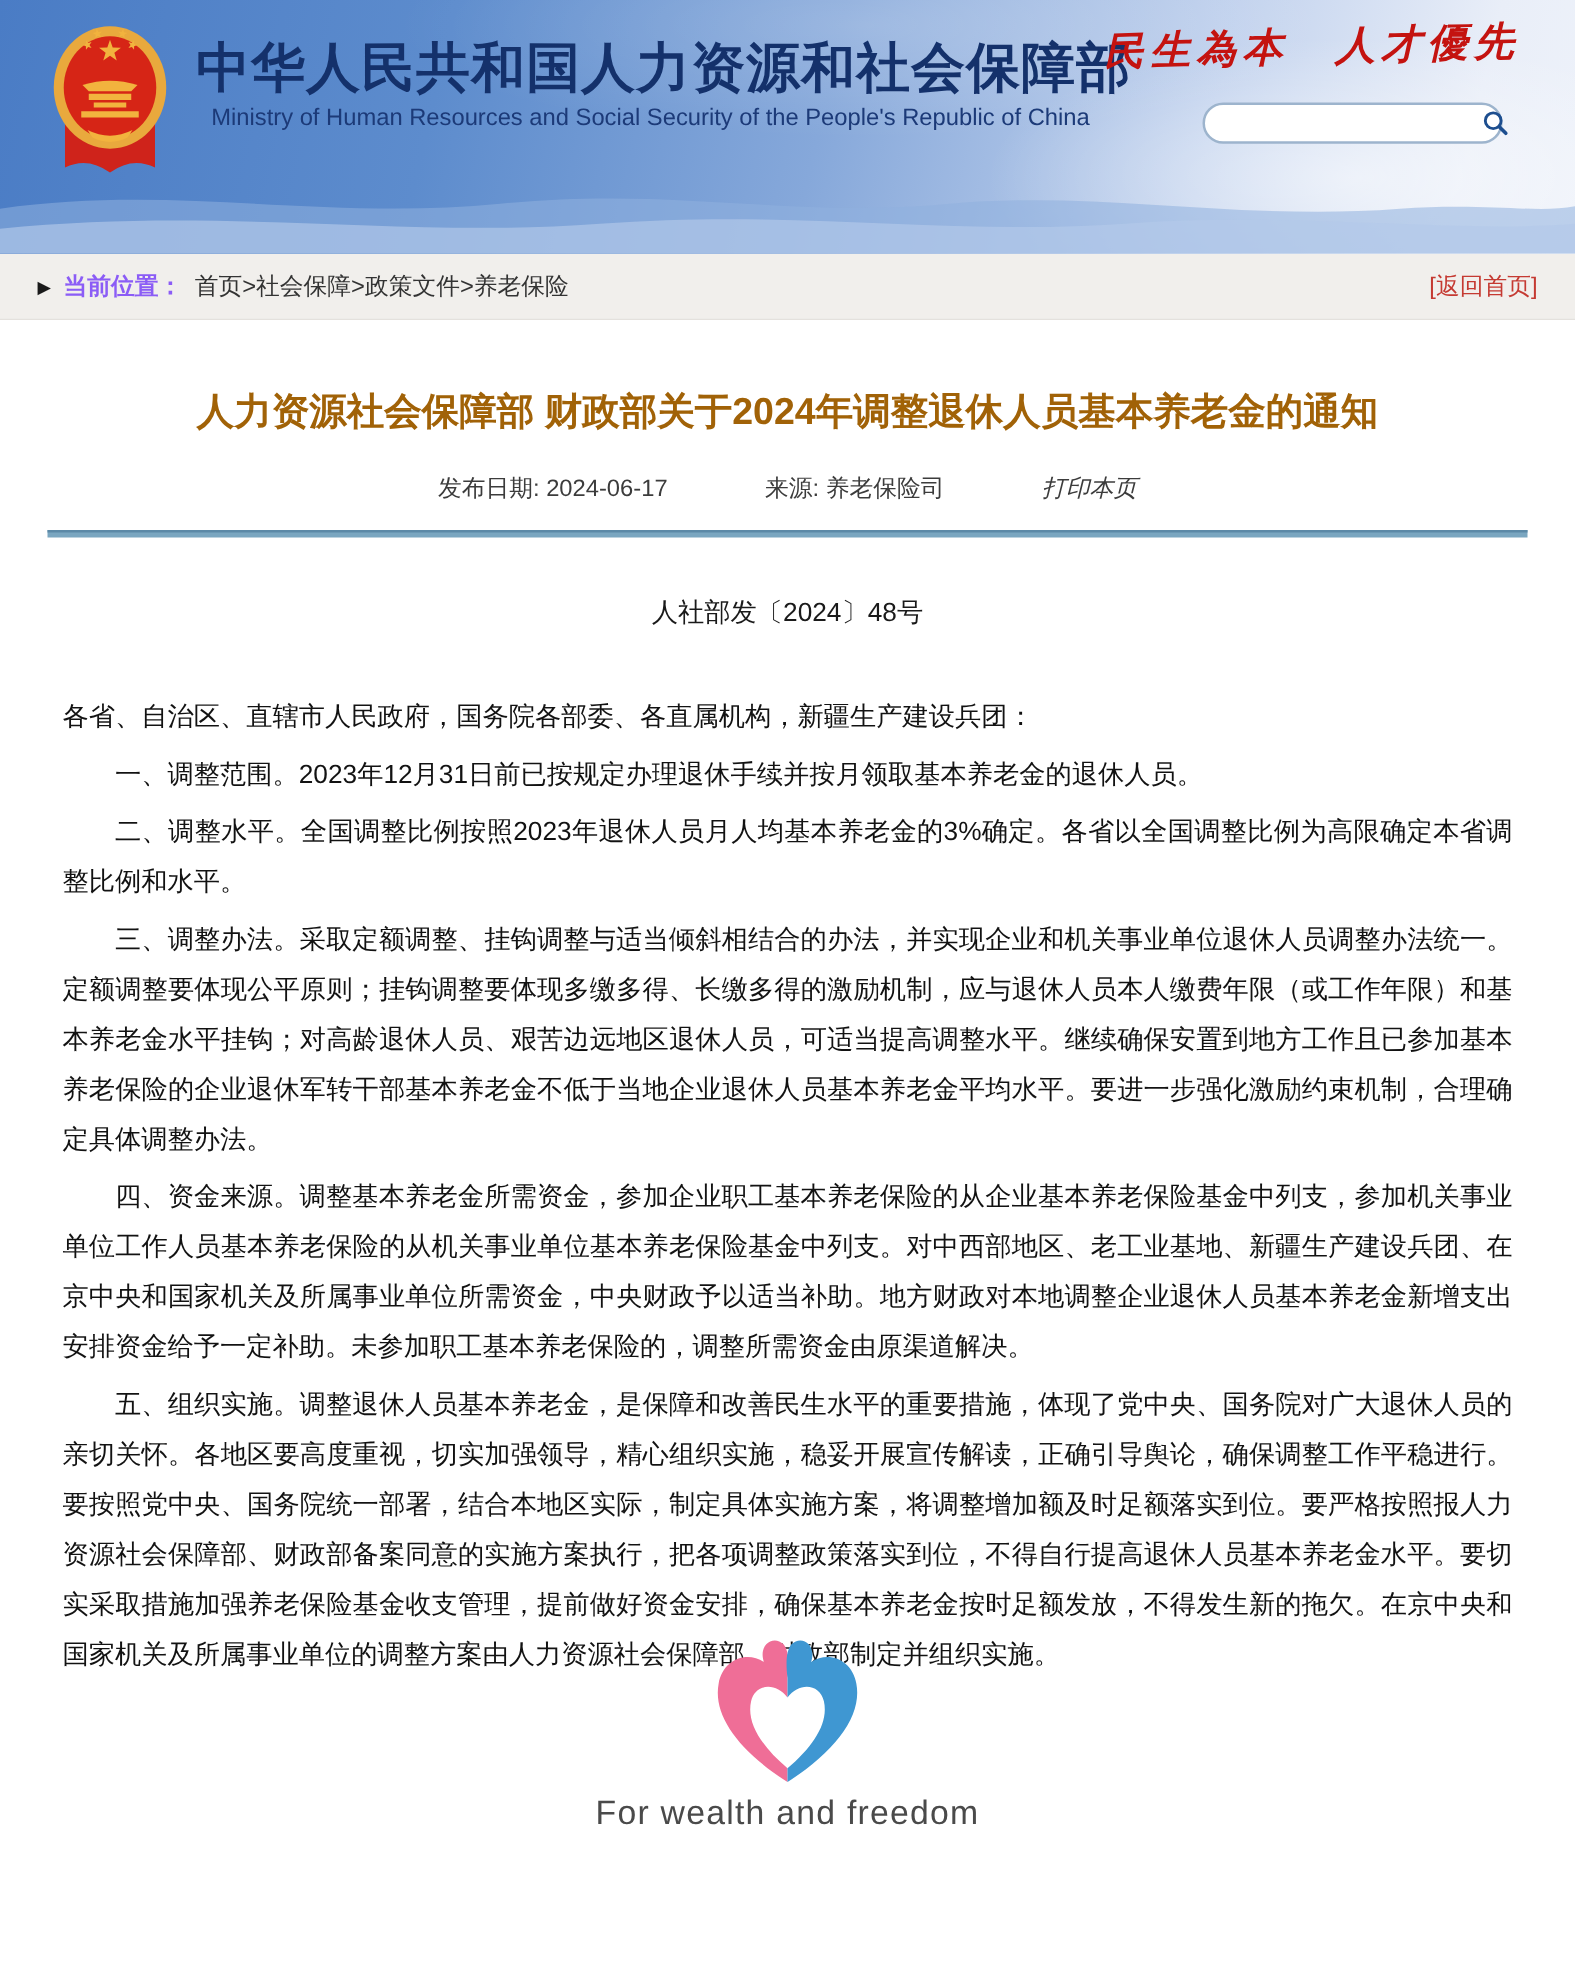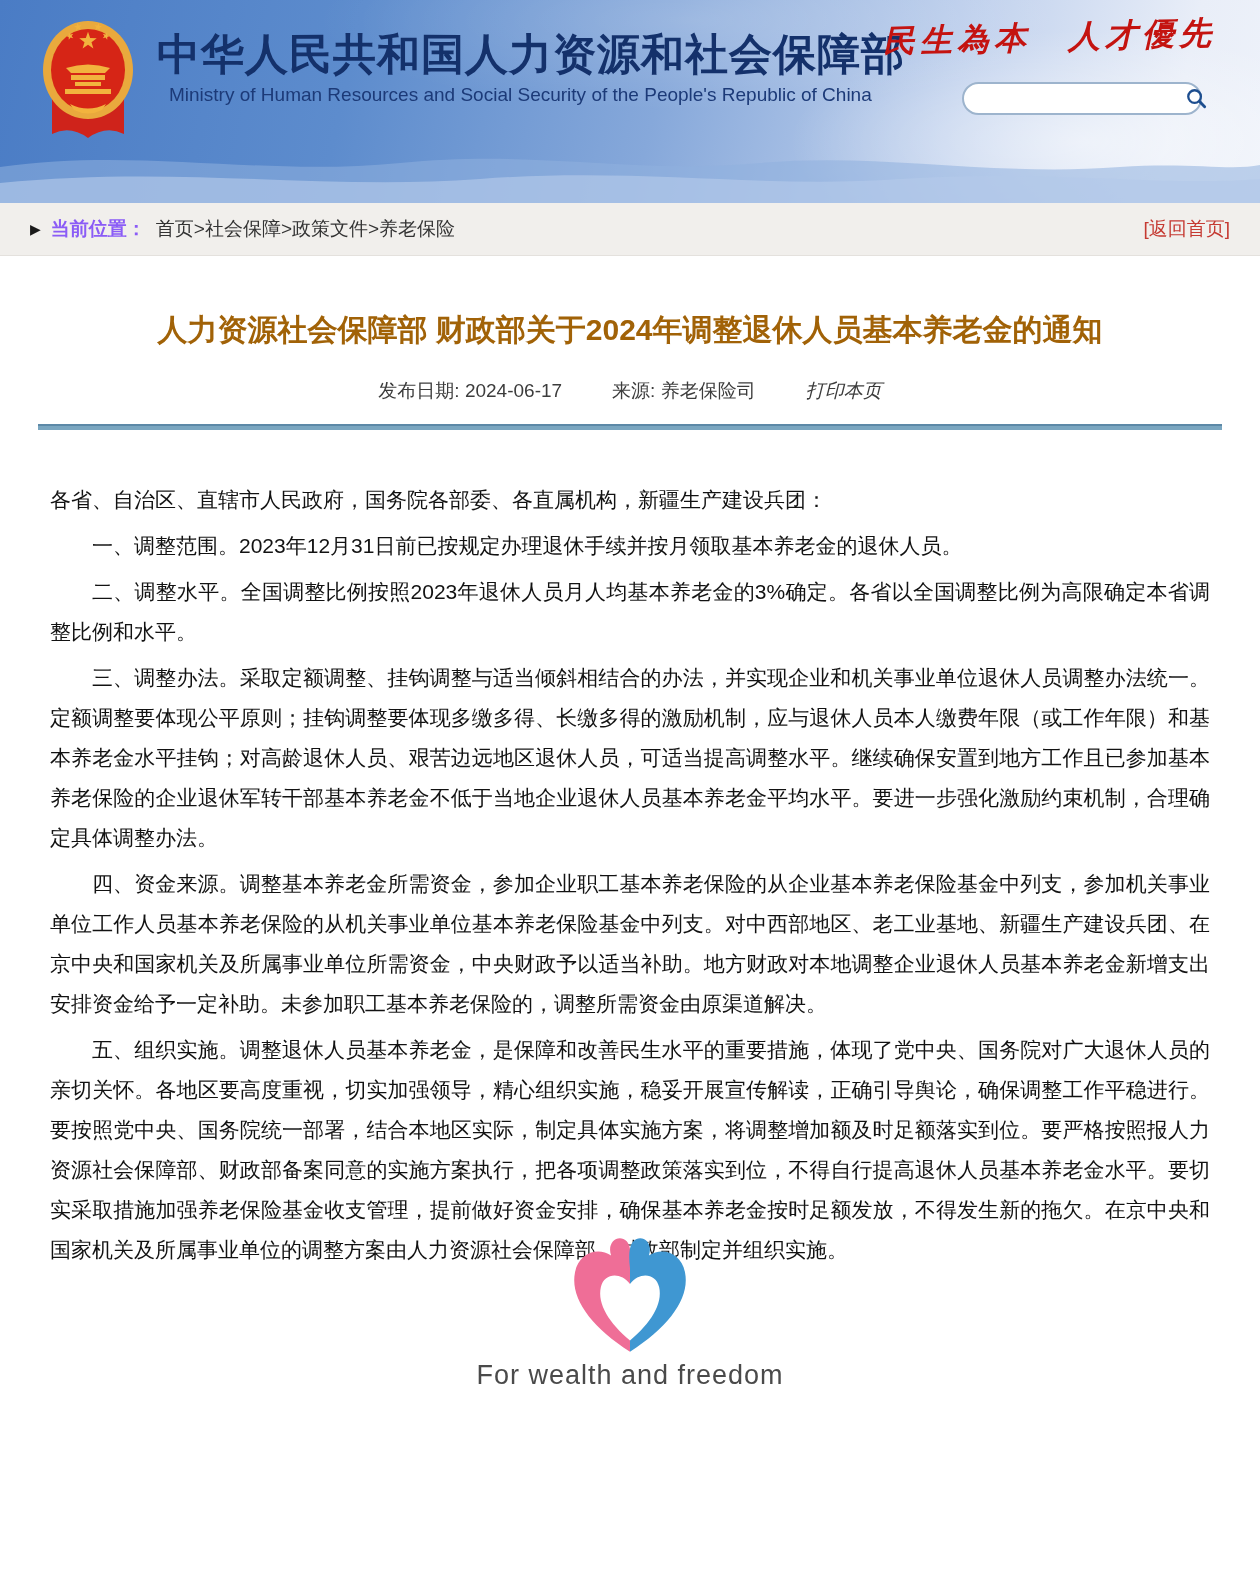--- a/index.html
+++ b/index.html
@@ -34,21 +34,21 @@
   .crumb-left{display:flex;align-items:center;gap:10px;}
   .crumb-tri{font-size:14px;color:#1a1a1a;}
   .crumb-label{font-weight:bold;color:#8b5cf6;}
   .crumb-path{color:#333;cursor:pointer;}
   .return-home{color:#c53a32;cursor:pointer;}
 
   
   .content{padding:0 38px;}
   .article-title{margin:54px 40px 0;text-align:center;font-size:30px;font-weight:bold;
     color:#a16207;line-height:40px;}
-  .meta-row{margin-top:28px;display:flex;justify-content:center;gap:50px;font-size:19px;color:#3c3c3c;}
+  .meta-row{margin-top:28px;display:flex;justify-content:center;gap:78px;font-size:19px;color:#3c3c3c;}
   .meta-print{cursor:pointer;font-style:italic;}
   .divider{margin-top:20px;height:4px;background:#7aa6c0;border-top:2px solid #5c89a7;}
   .doc-number{margin-top:46px;text-align:center;font-size:21px;color:#1a1a1a;}
   .body-text{margin-top:50px;font-size:21px;line-height:40px;color:#121212;text-align:justify;}
   .body-text p{margin:6px 12px;}
   .body-text p.indent{text-indent:2em;}
 
   
   .watermark{position:relative;margin-top:-44px;text-align:center;z-index:1;}
   .wm-cn{margin-top:6px;font-size:30px;color:#d78da2;letter-spacing:17px;
@@ -115,20 +115,21 @@
     <h1 class="article-title">人力资源社会保障部 财政部关于2024年调整退休人员基本养老金的通知</h1>
 
     <div class="meta-row">
       <span>发布日期: 2024-06-17</span>
       <span>来源: 养老保险司</span>
       <span class="meta-print">打印本页</span>
     </div>
 
     <div class="divider"></div>
 
+    <div class="doc-number">人社部发〔2024〕48号</div>
 
     <div class="body-text">
       <p>各省、自治区、直辖市人民政府，国务院各部委、各直属机构，新疆生产建设兵团：</p>
       <p class="indent">一、调整范围。2023年12月31日前已按规定办理退休手续并按月领取基本养老金的退休人员。</p>
       <p class="indent">二、调整水平。全国调整比例按照2023年退休人员月人均基本养老金的3%确定。各省以全国调整比例为高限确定本省调整比例和水平。</p>
       <p class="indent">三、调整办法。采取定额调整、挂钩调整与适当倾斜相结合的办法，并实现企业和机关事业单位退休人员调整办法统一。定额调整要体现公平原则；挂钩调整要体现多缴多得、长缴多得的激励机制，应与退休人员本人缴费年限（或工作年限）和基本养老金水平挂钩；对高龄退休人员、艰苦边远地区退休人员，可适当提高调整水平。继续确保安置到地方工作且已参加基本养老保险的企业退休军转干部基本养老金不低于当地企业退休人员基本养老金平均水平。要进一步强化激励约束机制，合理确定具体调整办法。</p>
       <p class="indent">四、资金来源。调整基本养老金所需资金，参加企业职工基本养老保险的从企业基本养老保险基金中列支，参加机关事业单位工作人员基本养老保险的从机关事业单位基本养老保险基金中列支。对中西部地区、老工业基地、新疆生产建设兵团、在京中央和国家机关及所属事业单位所需资金，中央财政予以适当补助。地方财政对本地调整企业退休人员基本养老金新增支出安排资金给予一定补助。未参加职工基本养老保险的，调整所需资金由原渠道解决。</p>
       <p class="indent">五、组织实施。调整退休人员基本养老金，是保障和改善民生水平的重要措施，体现了党中央、国务院对广大退休人员的亲切关怀。各地区要高度重视，切实加强领导，精心组织实施，稳妥开展宣传解读，正确引导舆论，确保调整工作平稳进行。要按照党中央、国务院统一部署，结合本地区实际，制定具体实施方案，将调整增加额及时足额落实到位。要严格按照报人力资源社会保障部、财政部备案同意的实施方案执行，把各项调整政策落实到位，不得自行提高退休人员基本养老金水平。要切实采取措施加强养老保险基金收支管理，提前做好资金安排，确保基本养老金按时足额发放，不得发生新的拖欠。在京中央和国家机关及所属事业单位的调整方案由人力资源社会保障部、财政部制定并组织实施。</p>
     </div>
 

